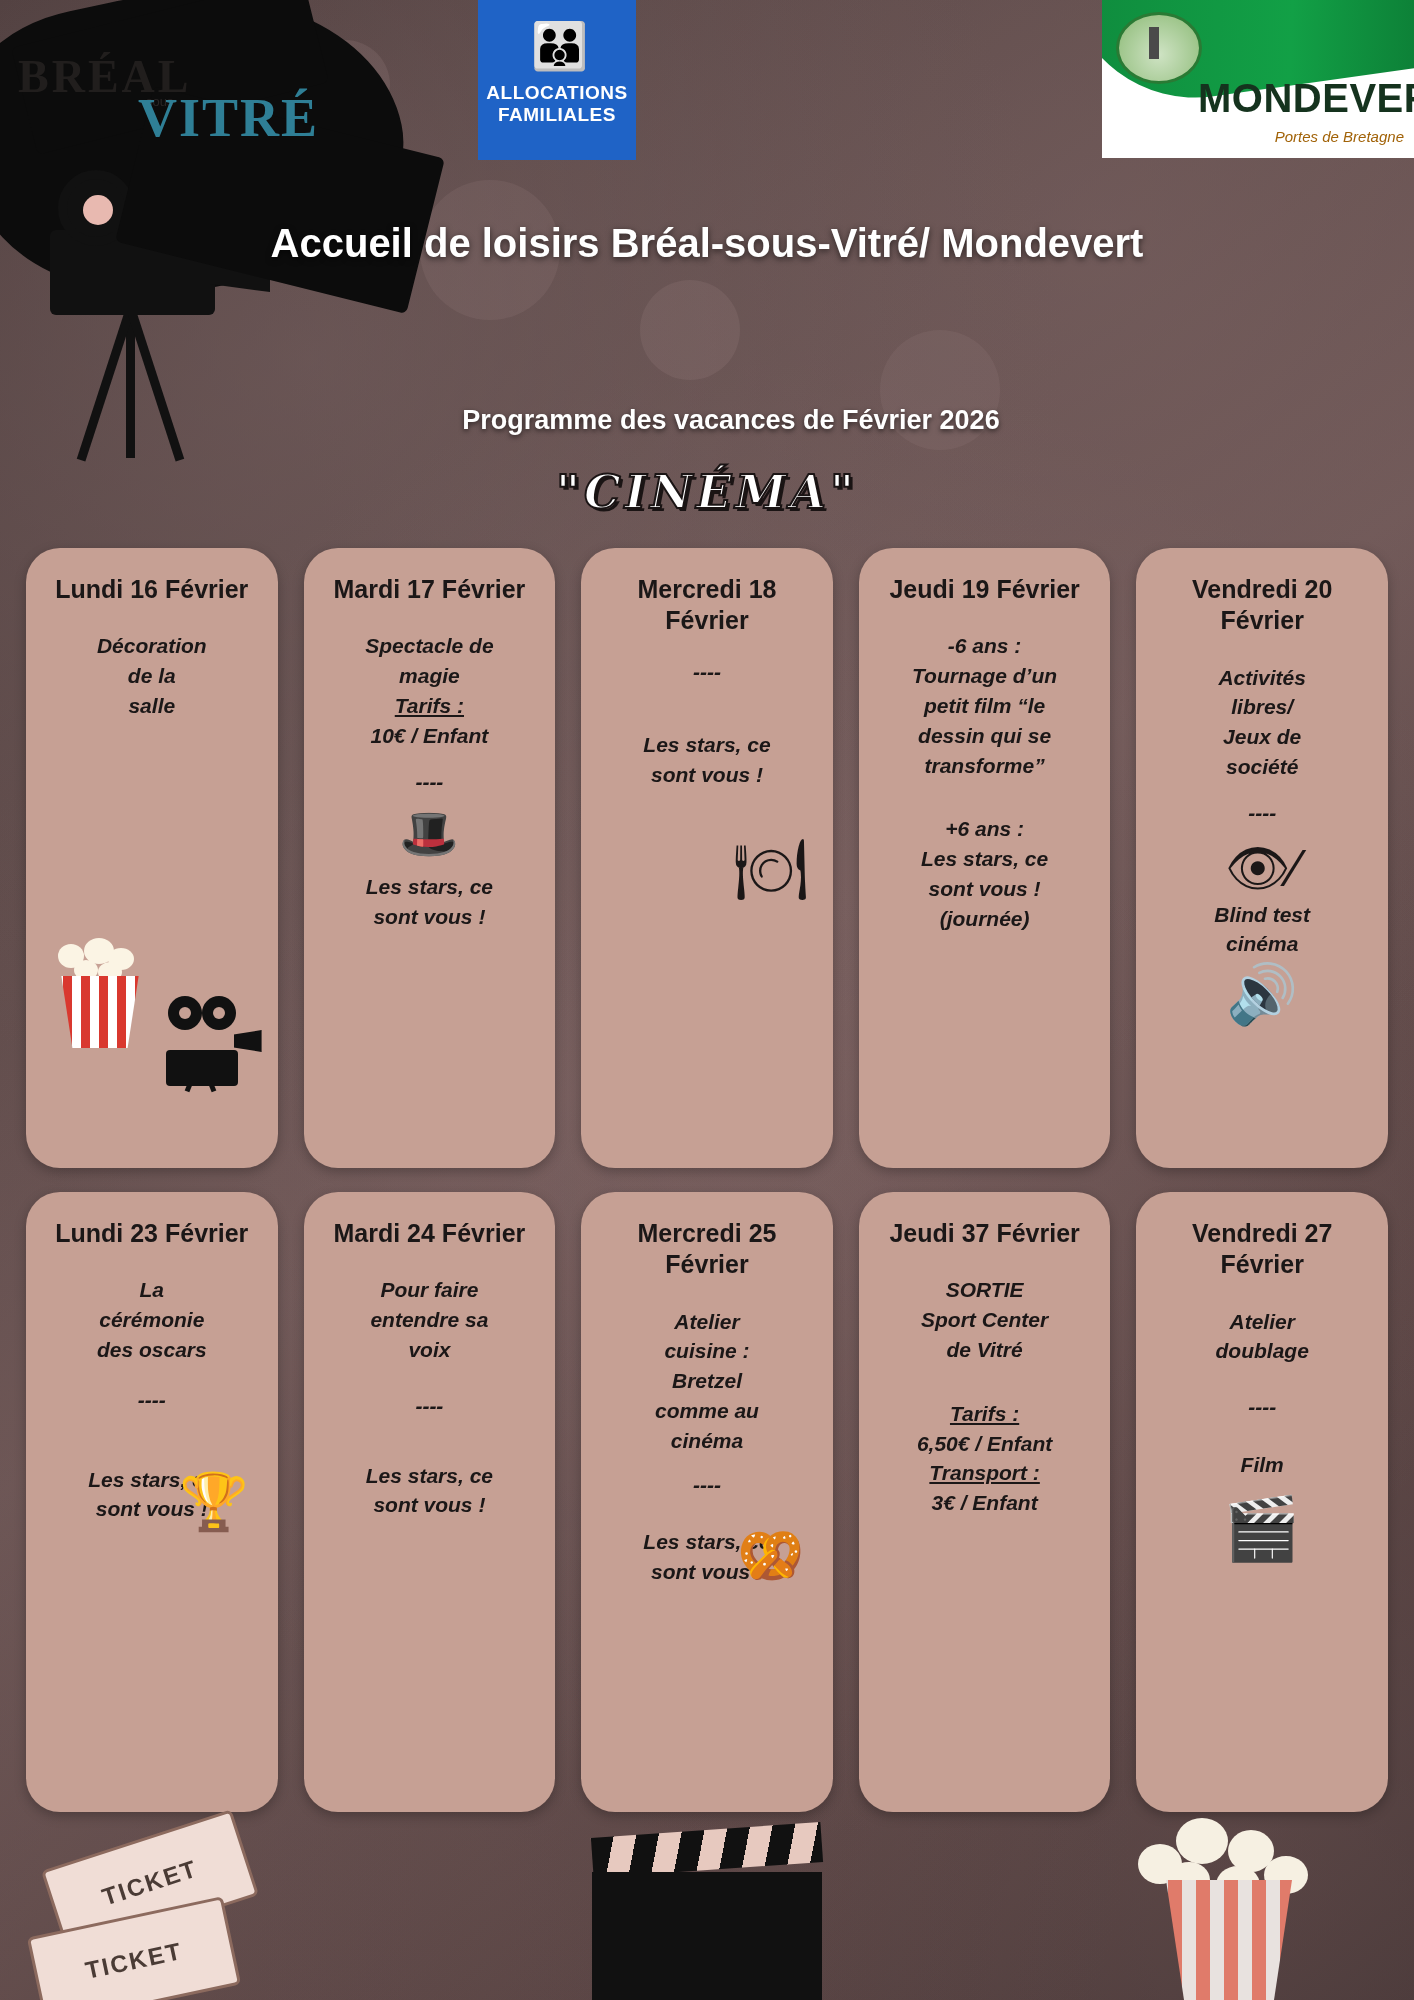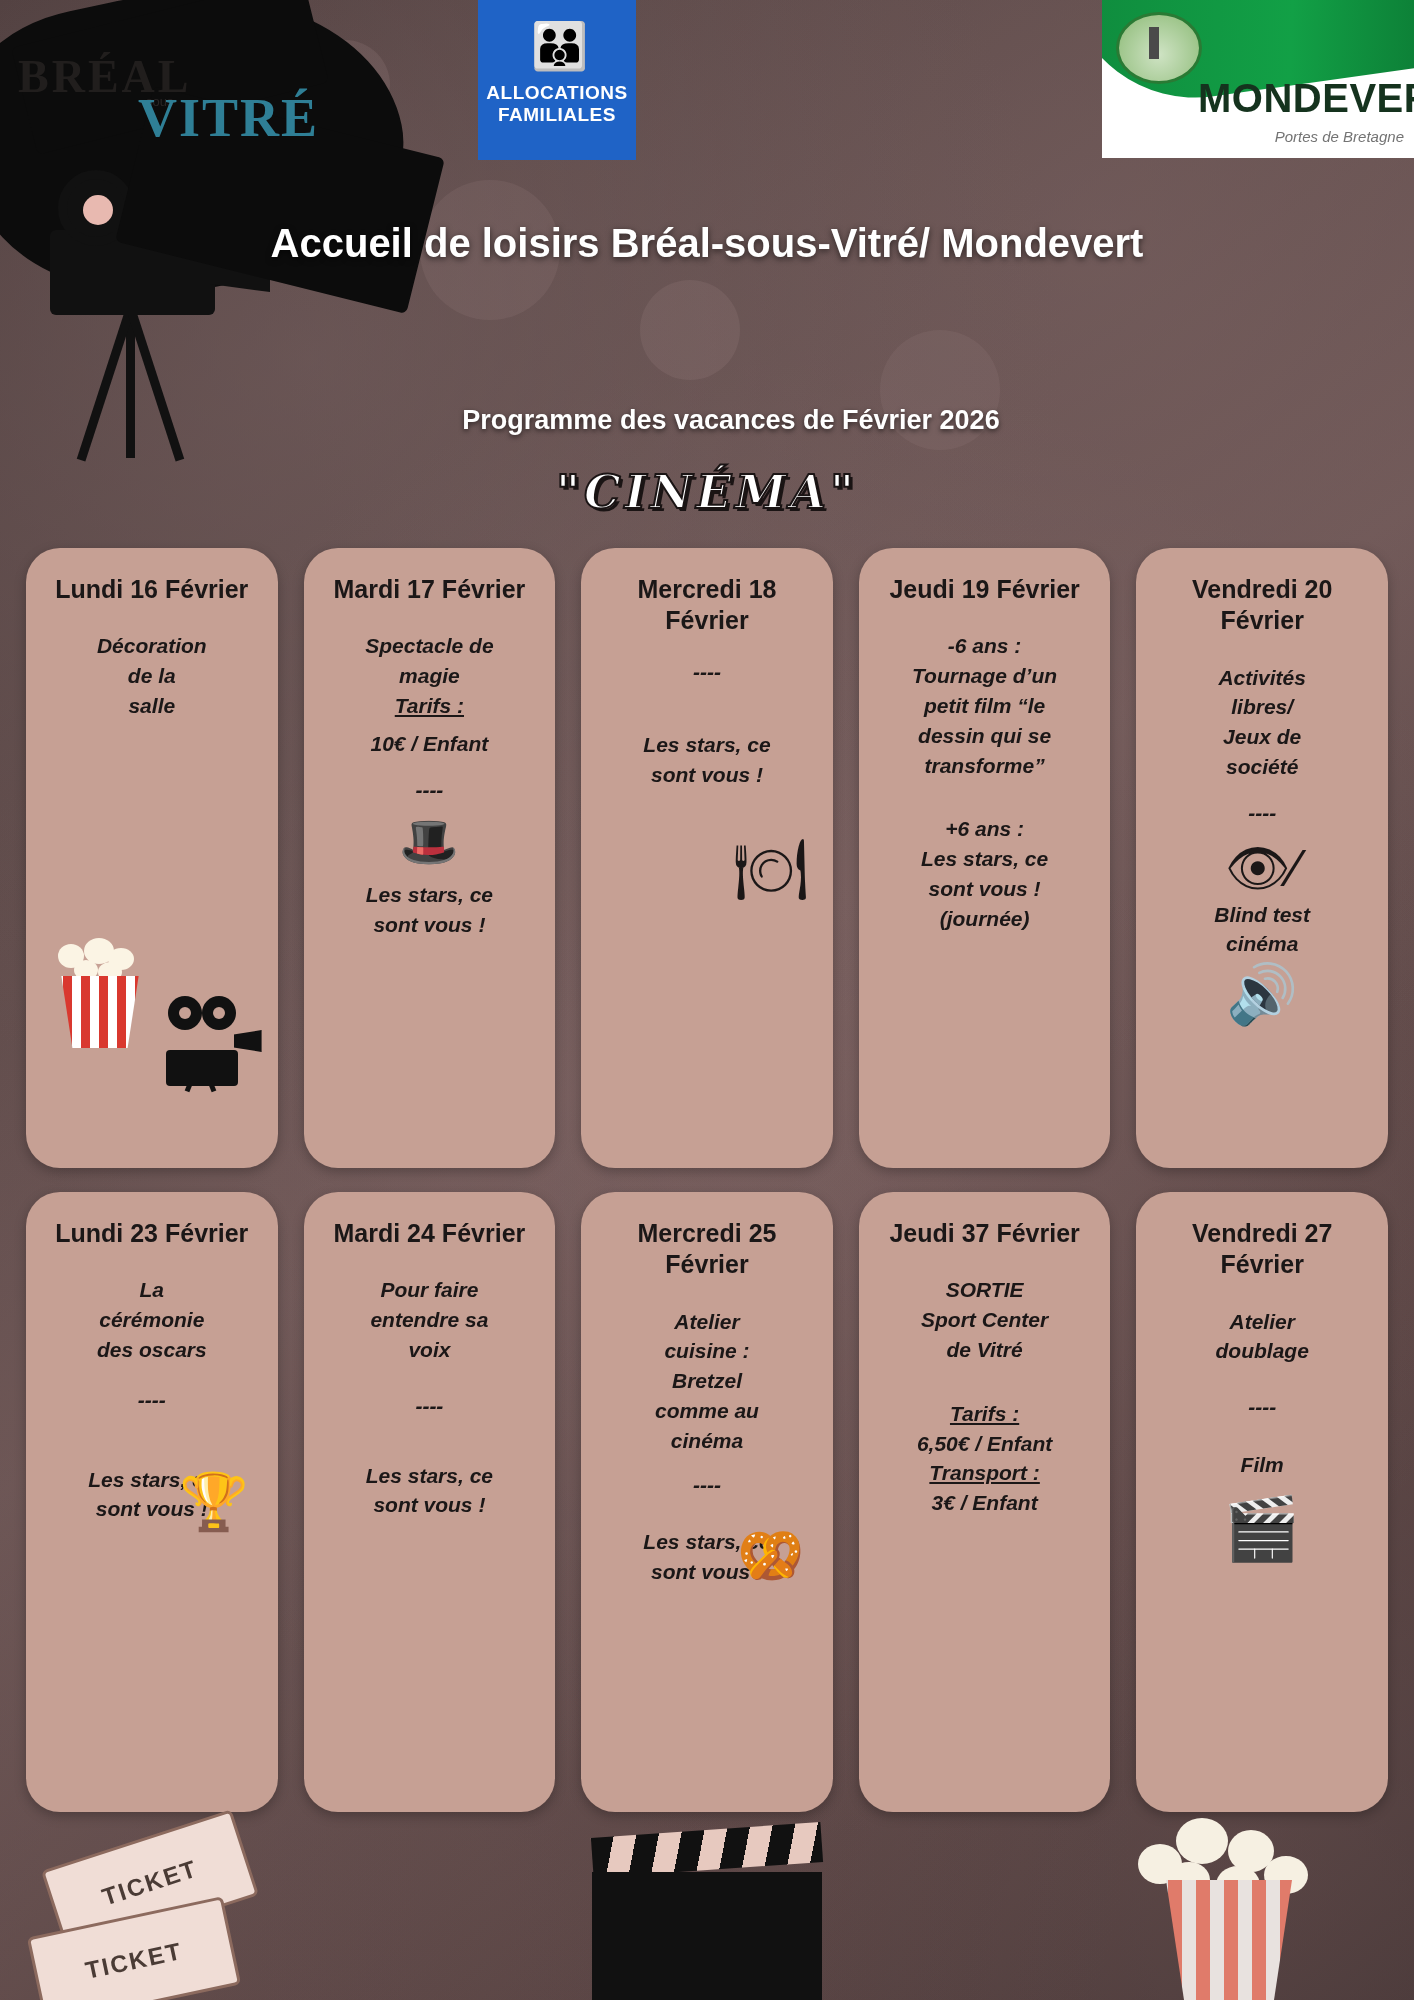--- a/index.html
+++ b/index.html
@@ -75,21 +75,21 @@
     content:""; position:absolute; left: 30px; top: 12px; width:10px; height:32px;
     background:#4a4a4a;
   }
   .logo-monde .mtitle {
     position:absolute; left: 96px; top: 76px;
     font-size: 40px; font-weight: bold; color:#15331e; letter-spacing: .5px;
     font-family: "Liberation Sans", sans-serif;
   }
   .logo-monde .msub {
     position:absolute; right: 10px; top: 128px;
-    font-size: 15px; font-style: italic; color:#737373;
+    font-size: 15px; font-style: italic; color:#a16207;
   }
 
   
   .film-strip {
     position: absolute; background:#0c0c0c;
   }
   .strip-left {
     left: -30px; top: -10px; width: 430px; height: 300px;
     transform: rotate(-12deg);
     border-radius: 30% 60% 40% 50%;
@@ -292,21 +292,21 @@
         <div class="lens"></div>
     </div>
   </div>
 
   <div class="card">
     <div class="day">Mardi 17
 Février</div>
     <div class="body">Spectacle de
 magie</div>
     <div class="body" style="margin-top:0;text-decoration:underline;">Tarifs :</div>
-    <div class="body" style="margin-top:8px;font-style:italic;">10€ / Enfant</div>
+    <div class="body" style="margin-top:0;font-style:italic;">10€ / Enfant</div>
     <div class="body sep" style="margin-top:16px;">----</div>
     <div class="icons">🎩</div>
     <div class="body" style="margin-top:14px;">Les stars, ce
 sont vous !</div>
   </div>
 
   <div class="card">
     <div class="day">Mercredi 18
 Février</div>
     <div class="body sep" style="margin-top:20px;">----</div>

